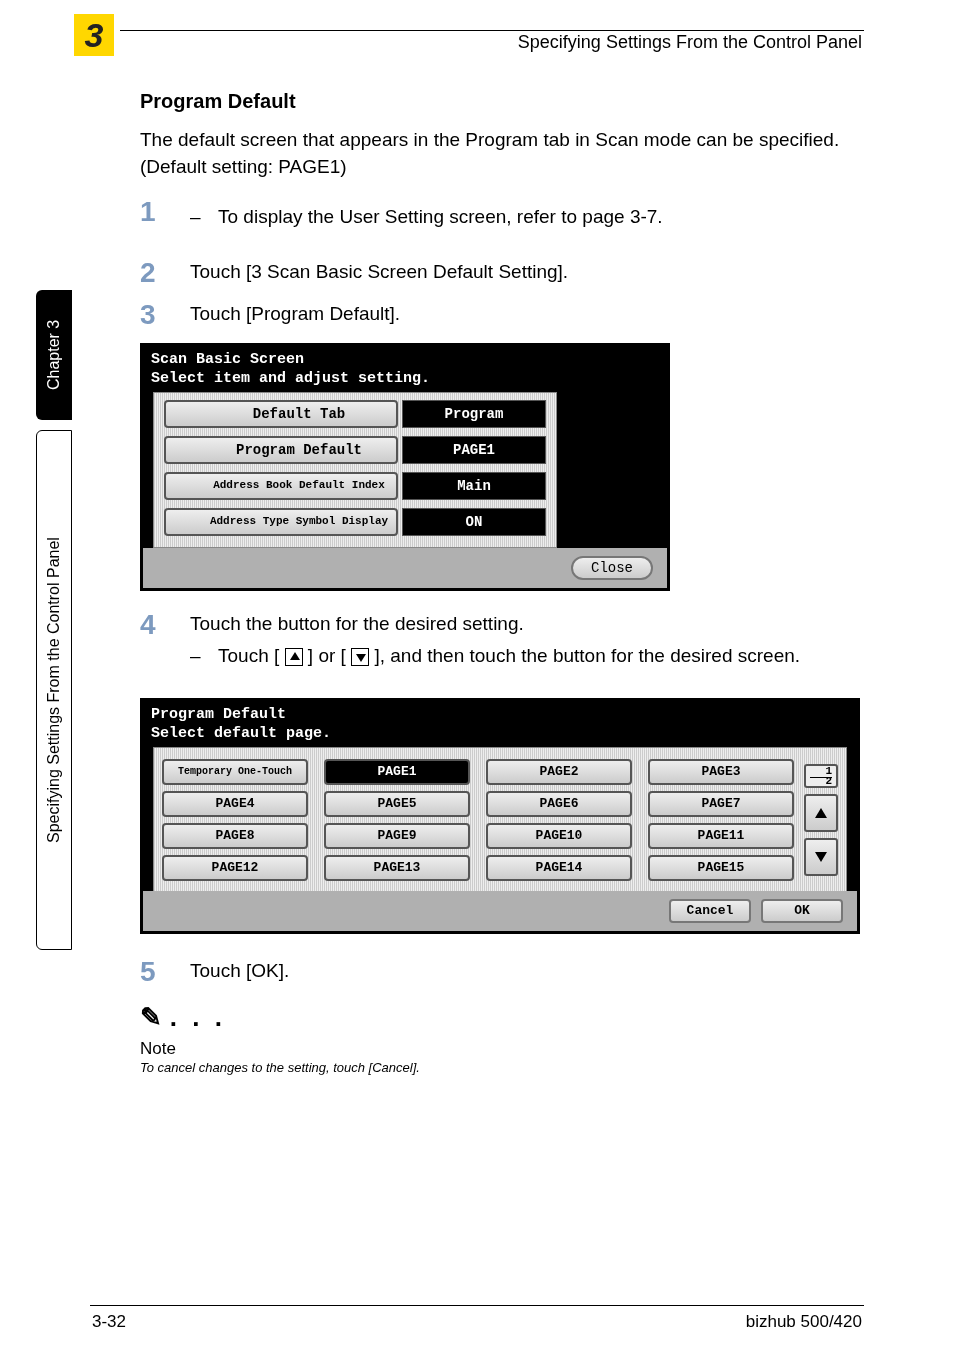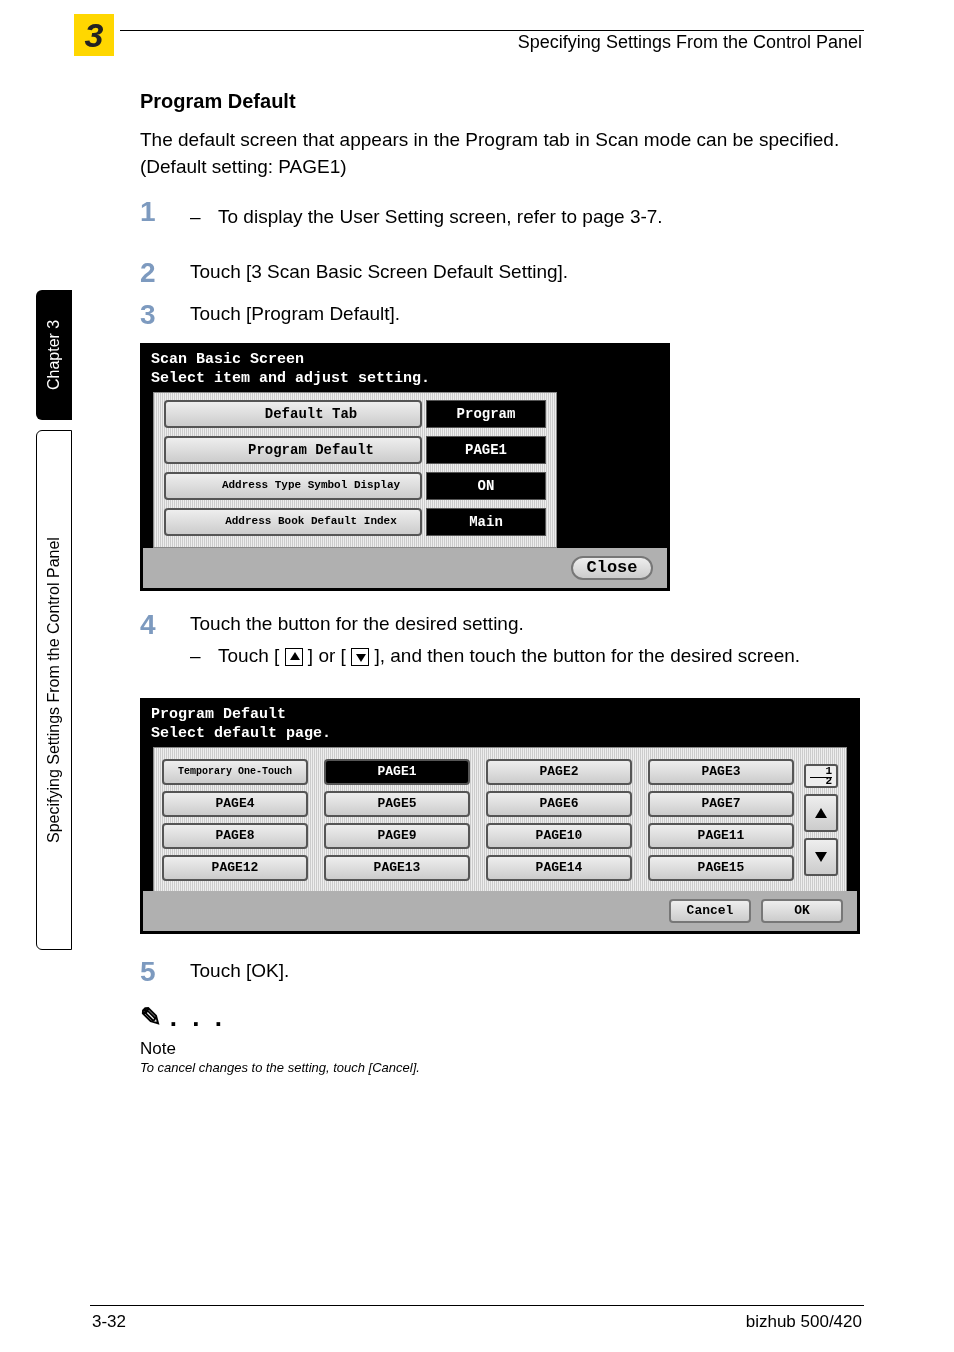--- a/index.html
+++ b/index.html
@@ -177,21 +177,21 @@
       align-items:center;
       justify-content:center;
       font-size: 14px;
       color:#000;
       font-weight:bold;
       margin-right: 4px;
       position: relative;
       padding-left: 36px;
     }
     .row-btn-right {
-      width: 120px;
+      width: 144px;
       height: 28px;
       background: #000;
       border: 1px solid #555;
       display:flex;
       align-items:center;
       justify-content:center;
       font-size: 14px;
       color:#fff;
       font-weight:bold;
     }
@@ -200,23 +200,23 @@
       right: 14px;
       bottom: 8px;
       width: 82px;
       height: 24px;
       background: linear-gradient(#eee,#ccc);
       border: 2px solid #777;
       border-radius: 12px;
       display:flex;
       align-items:center;
       justify-content:center;
-      font-size: 17px;
+      font-size: 14px;
       color:#000;
-      font-weight:bold;
+      font-weight:normal;
     }
     .panel1-footer {
       position:absolute;
       bottom:0; left:0; right:0;
       height: 40px;
       background: #b0b0b0;
     }
 
     .panel2 {
       width: 720px;
@@ -394,26 +394,26 @@
     <div class="panel1-body">
       <div class="row-btn">
         <div class="row-btn-left">Default Tab</div>
         <div class="row-btn-right">Program</div>
       </div>
       <div class="row-btn">
         <div class="row-btn-left">Program Default</div>
         <div class="row-btn-right">PAGE1</div>
       </div>
       <div class="row-btn">
+        <div class="row-btn-left" style="font-size:11px;line-height:1;">Address Book Default Index</div>
+        <div class="row-btn-right">Main</div>
+      </div>
+      <div class="row-btn">
         <div class="row-btn-left" style="font-size:11px;line-height:1;">Address Type Symbol Display</div>
         <div class="row-btn-right">ON</div>
-      </div>
-      <div class="row-btn">
-        <div class="row-btn-left" style="font-size:11px;line-height:1;">Address Book Default Index</div>
-        <div class="row-btn-right">Main</div>
       </div>
     </div>
     <div class="panel1-footer"></div>
     <div class="close-btn">Close</div>
   </div>
 
   <div class="step">
     <div class="step-num">4</div>
     <div class="step-text">
       <div>Touch the button for the desired setting.</div>

